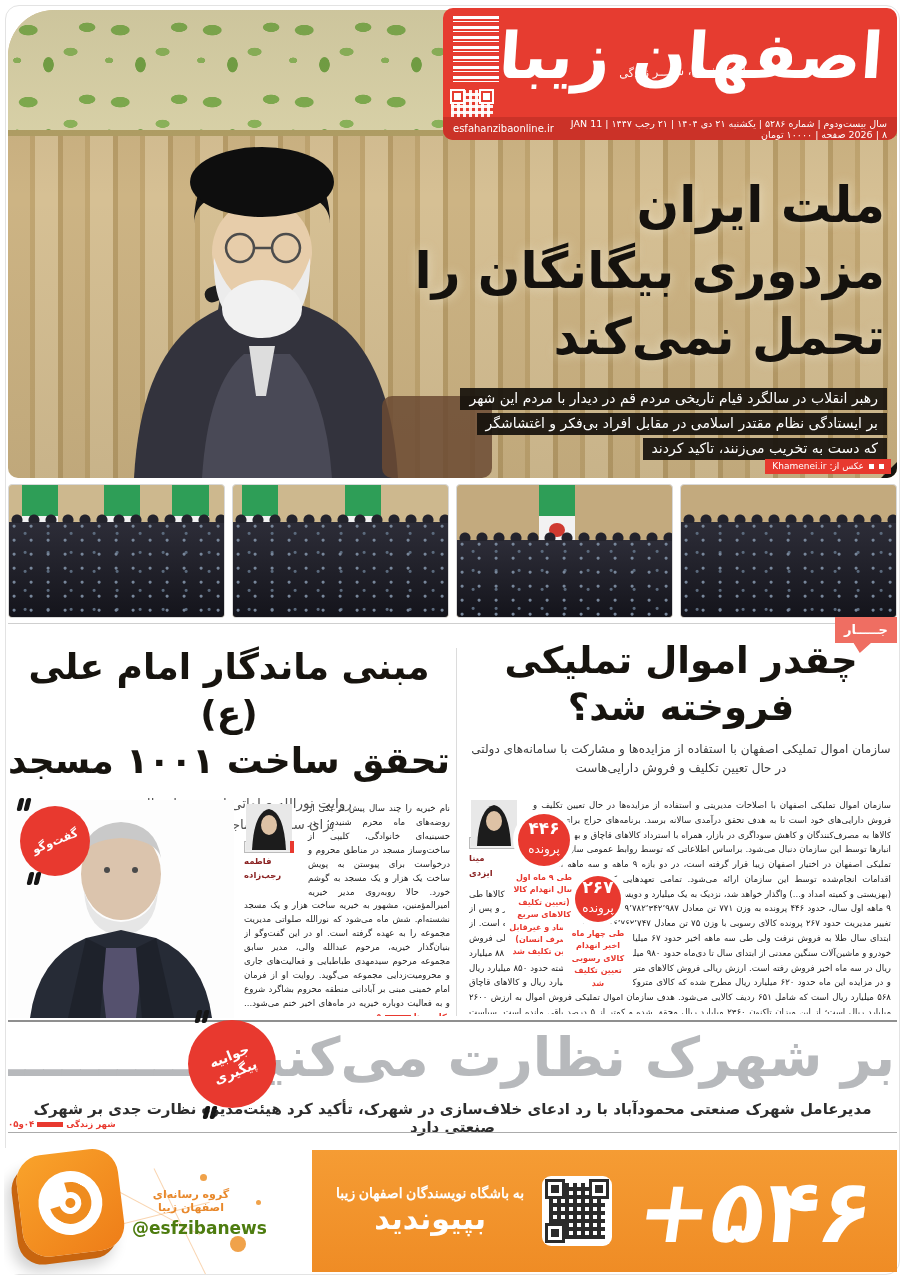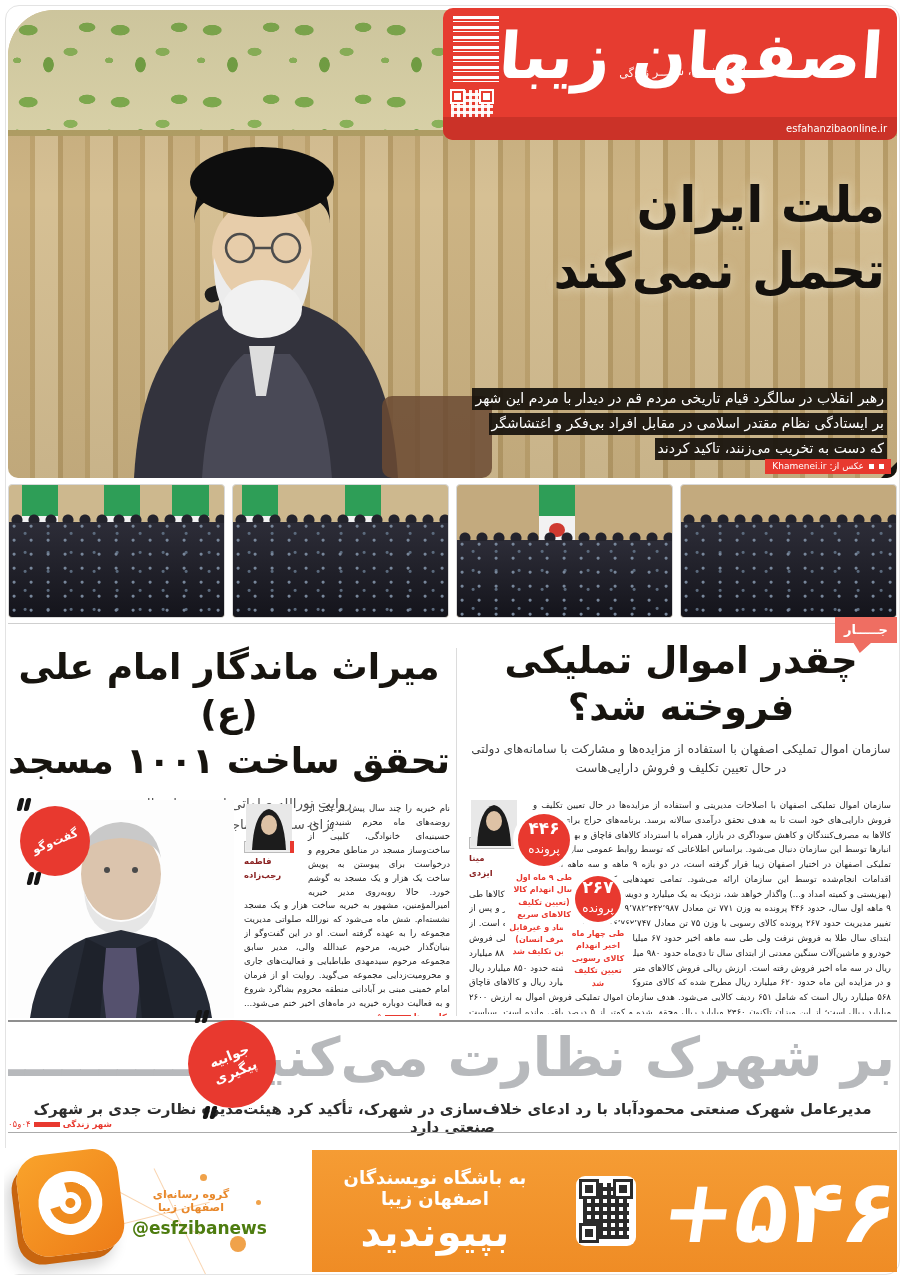--- a/index.html
+++ b/index.html
@@ -64,21 +64,21 @@
   
   .lead-headline {
     position:absolute; right:20px; top:172px; z-index:4; text-align:right;
     font-size:50px; font-weight:bold; line-height:1.32; color:#15120e;
     text-shadow:0 0 12px rgba(235,225,200,.75);
   }
   .lead-sub { position:absolute; right:18px; top:388px; z-index:4; text-align:right; }
   .lead-sub .strip { display:block; margin-bottom:3px; }
   .lead-sub .strip > span {
     display:inline-block; background:rgba(22,17,12,.92); color:#fff;
-    font-size:14px; padding:2px 3px 4px;
+    font-size:14px; padding:2px 9px 4px;
   }
   .credit-badge {
     position:absolute; right:14px; top:459px; z-index:5; background:#e8392f; color:#fff;
     font-size:9px; padding:2px 7px 3px; display:flex; align-items:center; gap:5px;
   }
   .credit-badge .sq { width:5px; height:5px; background:#fff; display:inline-block; }
   .hero-fold { position:absolute; right:0; bottom:0; width:0; height:0;
     border-style:solid; border-width:0 0 16px 16px; border-color:transparent transparent #17140f transparent; }
 
   
@@ -134,21 +134,21 @@
   .stat .lbl { font-size:12px; margin-top:2px; }
   .stat .cap { margin-top:6px; color:#e8392f; font-weight:bold; font-size:8px; line-height:1.55; background:#fff; box-shadow:0 0 0 4px #fff; }
   .stat1 { left:40px; top:16px; width:70px; }
   .stat1 .circ { width:52px; height:52px; }
   .stat2 { left:98px; top:78px; width:62px; }
   .stat2 .circ { width:46px; height:46px; }
 
   .tag { display:inline-flex; align-items:center; gap:3px; vertical-align:middle; margin-right:3px; }
   .tag .t-label { color:#e8392f; font-weight:bold; font-size:8.6px; }
   .tag .t-bar { width:26px; height:5px; background:#e8392f; display:inline-block; }
-  .tag .t-page { color:#e8392f; font-weight:normal; font-size:8.6px; }
+  .tag .t-page { color:#e8392f; font-weight:bold; font-size:8.6px; }
 
   
   .portrait { position:absolute; left:0; top:170px; width:226px; height:218px; background:#fdfdfd; }
   .portrait svg { position:absolute; inset:0; }
   .stamp {
     position:absolute; border-radius:50%; background:#e8392f; color:#fff;
     display:flex; flex-direction:column; align-items:center; justify-content:center;
     font-weight:bold; z-index:3;
   }
   .stamp .stxt { transform:rotate(-22deg); text-align:center; line-height:1.25; }
@@ -182,22 +182,22 @@
   .eitaa-swirl { position:absolute; left:38px; top:32px; width:42px; height:42px; border-radius:50%;
     border:10px solid #ef8c1f; border-left-color:transparent; transform:rotate(35deg); }
   .eitaa-dot { position:absolute; left:54px; top:48px; width:10px; height:10px; border-radius:50%; background:#ef8c1f; }
   .f-texts { position:absolute; left:128px; top:40px; width:118px; text-align:center; }
   .f-brand { color:#e8882b; font-size:11px; font-weight:bold; }
   .f-handle { direction:ltr; color:#4d7c0f; font-size:17px; font-weight:bold; margin-top:4px; }
   .f-orange { position:absolute; left:312px; top:2px; width:585px; height:122px;
     background:linear-gradient(180deg,#f59c34,#ef8c25); display:flex; align-items:center; justify-content:center;
     direction:ltr; gap:18px; }
   .join { text-align:center; color:#fff; }
-  .join-small { font-size:18px; font-weight:bold; }
-  .join-big { font-size:40px; font-weight:bold; line-height:1.15; }
+  .join-small { font-size:14px; font-weight:bold;font-family:Liberation Serif, serif; }
+  .join-big { font-size:30px; font-weight:bold; line-height:1.15; }
   .f-qr { position:relative; width:70px; height:70px; background:#fff; border-radius:9px; padding:7px; }
   .f-qr .px { position:absolute; inset:7px;
     background-image:repeating-linear-gradient(0deg,#2b2b2b 0 4px,rgba(0,0,0,0) 4px 8px),
                      repeating-linear-gradient(90deg,#2b2b2b 0 4px,rgba(0,0,0,0) 4px 8px); }
   .f-qr i { position:absolute; width:14px; height:14px; background:#2b2b2b; border:3px solid #fff; outline:3px solid #2b2b2b; }
   .f-qr i.a{ left:6px; top:6px; } .f-qr i.b{ right:6px; top:6px; } .f-qr i.c{ left:6px; bottom:6px; }
   .f-count { color:#fff; font-size:88px; font-weight:bold; transform:skewX(-8deg); letter-spacing:2px; margin-left:8px; }
 </style>
 </head>
 <body>
@@ -231,26 +231,28 @@
   <div class="masthead">
     <div class="mh-barcode"></div>
     <div class="mh-qr">
         <i class="a"></i>
         <i class="b"></i>
         <i class="c"></i>
       </div>
     <div class="mh-logo">اصفهان زیبا</div>
     <div class="mh-tagline">اصفهانِ من، شهـــر زندگی</div>
     <div class="mh-info">
+      <span>سال بیست‌ودوم | شماره ۵۲۸۶ | یکشنبه ۲۱ دی ۱۴۰۴ | ۲۱ رجب ۱۴۴۷ | 11 JAN 2026 | ۸ صفحه | ۱۰۰۰۰ تومان</span>
       <span class="site">esfahanzibaonline.ir</span>
     </div>
   </div>
 
   <div class="lead-headline">
     <div>ملت ایران</div>
+    <div>مزدوری بیگانگان را</div>
     <div>تحمل نمی‌کند</div>
   </div>
   <div class="lead-sub">
     <span class="strip"><span>رهبر انقلاب در سالگرد قیام تاریخی مردم قم در دیدار با مردم این شهر</span></span>
     <span class="strip"><span>بر ایستادگی نظام مقتدر اسلامی در مقابل افراد بی‌فکر و اغتشاشگر</span></span>
     <span class="strip"><span>که دست به تخریب می‌زنند، تاکید کردند</span></span>
   </div>
   <div class="credit-badge">
     <span class="sq"></span>
     <span class="sq"></span>
@@ -332,21 +334,21 @@
           <div class="num">۲۶۷</div>
           <div class="lbl">پرونده</div>
         </div>
         <div class="cap">طی چهار ماه اخیر انهدام کالای رسوبی تعیین تکلیف شد</div>
       </div>
     </div>
   </div>
 
   <div class="art-left">
     <div class="art-h2">
-      <div>میراث ماندگار امام علی (ع)</div>
+      <div>مبنی ماندگار امام علی (ع)</div>
       <div>تحقق ساخت ۱۰۰۱ مسجد</div>
     </div>
     <div class="art-sub">
       <div>روایت نورالله صلواتی از خیریه امیرالمؤمنین</div>
       <div>برای ساخت مساجد در مناطق محروم</div>
     </div>
     <div class="portrait">
       <svg viewBox="0 0 226 218" aria-hidden="true">
         <ellipse cx="113" cy="74" rx="40" ry="46" fill="#dbc4ad"></ellipse>
         <path d="M73 58 Q78 24 113 22 Q148 24 153 58 Q148 40 113 38 Q78 40 73 58Z" fill="#c9c9c9"></path>

